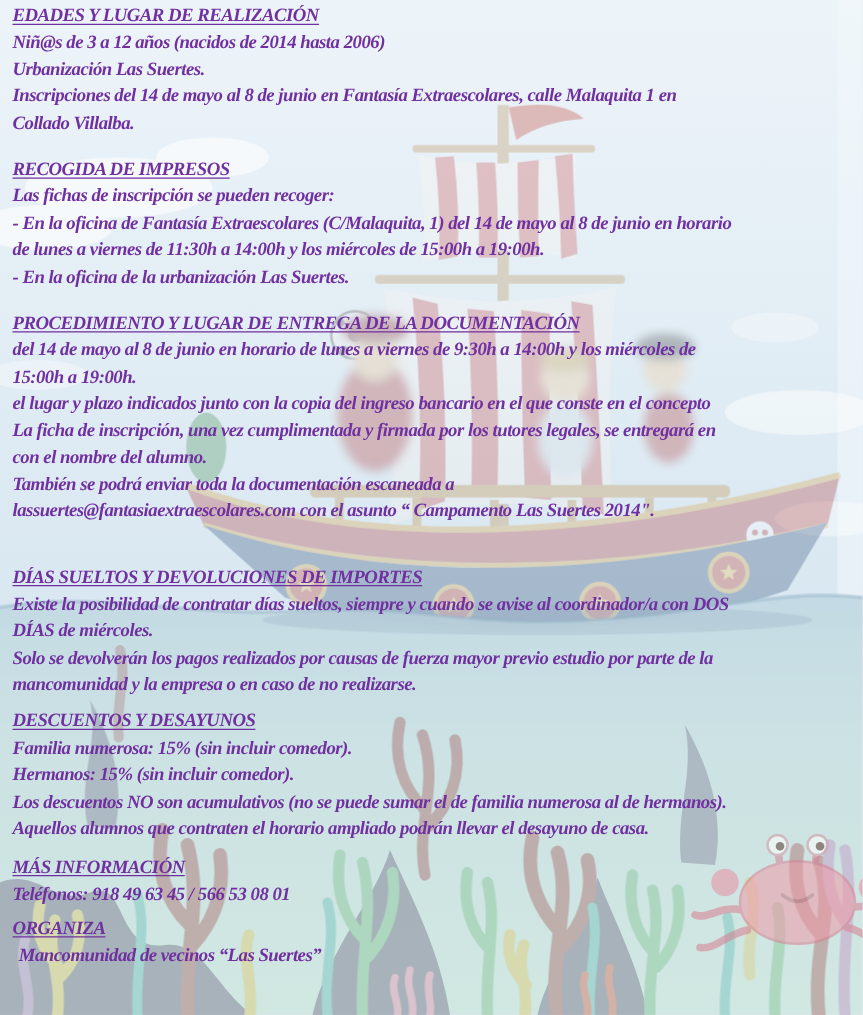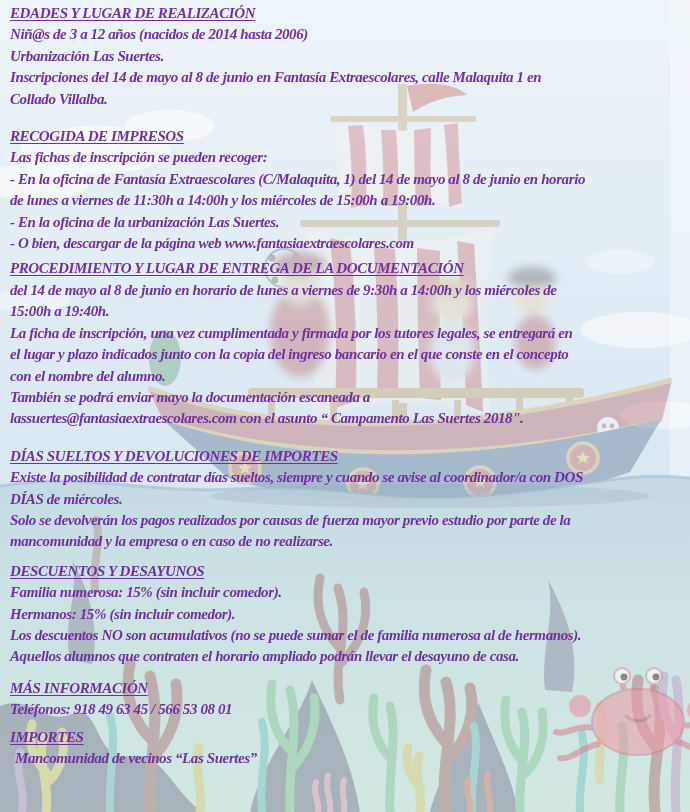--- a/index.html
+++ b/index.html
@@ -12,22 +12,22 @@
   svg.bg{position:absolute;top:0;left:0;width:690px;height:812px;}
   .content{
     position:absolute;top:0;left:0;right:0;
     padding:3px 4px 0 10px;
     color:#7030a0;
     font-style:italic;font-weight:bold;
     font-size:15px;line-height:21.4px;letter-spacing:-0.4px;
   }
   section{margin:0;}
   .s0{margin-bottom:16px}
-  .s1{margin-bottom:4px}
-  .s2{margin-bottom:16px}
+  .s1{margin-bottom:16px}
+  .s2{margin-bottom:32px}
   .s3{margin-bottom:8px}
   .s4{margin-bottom:10px}
   .s5{margin-bottom:6px}
   .heading{text-decoration:underline;text-underline-offset:2px;white-space:nowrap;}
   .line{white-space:nowrap;}
   .indent{padding-left:5px;}
 </style>
 </head>
 <body>
 
@@ -233,32 +233,31 @@
       <div class="line">Inscripciones del 14 de mayo al 8 de junio en Fantasía Extraescolares, calle Malaquita 1 en</div>
       <div class="line">Collado Villalba.</div>
     </section>
 
     <section class="s1">
       <div class="heading">RECOGIDA DE IMPRESOS</div>
       <div class="line">Las fichas de inscripción se pueden recoger:</div>
       <div class="line">- En la oficina de Fantasía Extraescolares (C/Malaquita, 1) del 14 de mayo al 8 de junio en horario</div>
       <div class="line">de lunes a viernes de 11:30h a 14:00h y los miércoles de 15:00h a 19:00h.</div>
       <div class="line">- En la oficina de la urbanización Las Suertes.</div>
-      <div class="line">- O bien, descargar de la página web www.fantasiaextraescolares.com</div>
     </section>
 
     <section class="s2">
       <div class="heading">PROCEDIMIENTO Y LUGAR DE ENTREGA DE LA DOCUMENTACIÓN</div>
       <div class="line">del 14 de mayo al 8 de junio en horario de lunes a viernes de 9:30h a 14:00h y los miércoles de</div>
-      <div class="line">15:00h a 19:40h.</div>
+      <div class="line">15:00h a 19:00h.</div>
+      <div class="line">el lugar y plazo indicados junto con la copia del ingreso bancario en el que conste en el concepto</div>
       <div class="line">La ficha de inscripción, una vez cumplimentada y firmada por los tutores legales, se entregará en</div>
-      <div class="line">el lugar y plazo indicados junto con la copia del ingreso bancario en el que conste en el concepto</div>
       <div class="line">con el nombre del alumno.</div>
-      <div class="line">También se podrá enviar mayo la documentación escaneada a</div>
-      <div class="line">lassuertes@fantasiaextraescolares.com con el asunto “ Campamento Las Suertes 2018".</div>
+      <div class="line">También se podrá enviar toda la documentación escaneada a</div>
+      <div class="line">lassuertes@fantasiaextraescolares.com con el asunto “ Campamento Las Suertes 2014".</div>
     </section>
 
     <section class="s3">
       <div class="heading">DÍAS SUELTOS Y DEVOLUCIONES DE IMPORTES</div>
       <div class="line">Existe la posibilidad de contratar días sueltos, siempre y cuando se avise al coordinador/a con DOS</div>
       <div class="line">DÍAS de miércoles.</div>
       <div class="line">Solo se devolverán los pagos realizados por causas de fuerza mayor previo estudio por parte de la</div>
       <div class="line">mancomunidad y la empresa o en caso de no realizarse.</div>
     </section>
 
@@ -269,18 +268,18 @@
       <div class="line">Los descuentos NO son acumulativos (no se puede sumar el de familia numerosa al de hermanos).</div>
       <div class="line">Aquellos alumnos que contraten el horario ampliado podrán llevar el desayuno de casa.</div>
     </section>
 
     <section class="s5">
       <div class="heading">MÁS INFORMACIÓN</div>
       <div class="line">Teléfonos: 918 49 63 45 / 566 53 08 01</div>
     </section>
 
     <section class="s6">
-      <div class="heading">IMPORTES</div>
+      <div class="heading">ORGANIZA</div>
       <div class="line indent">Mancomunidad de vecinos “Las Suertes”</div>
     </section>
 
   </div>
 </div>
 
 </body></html>

